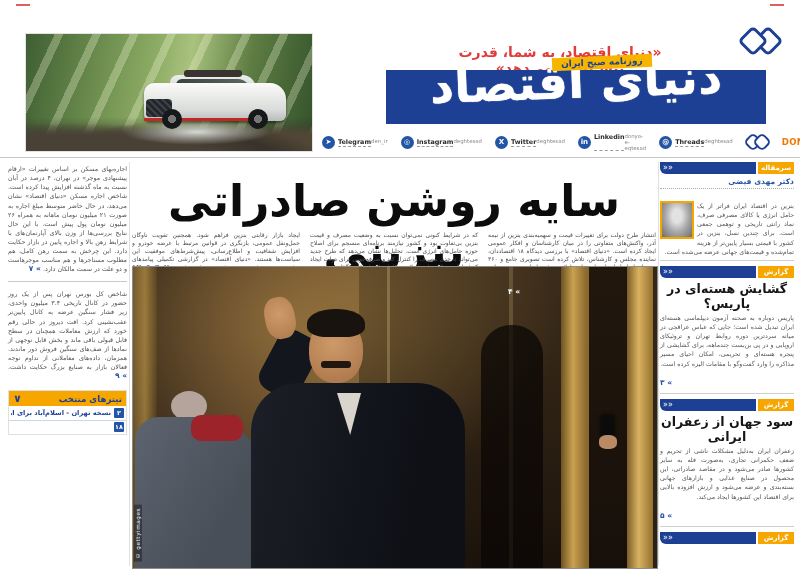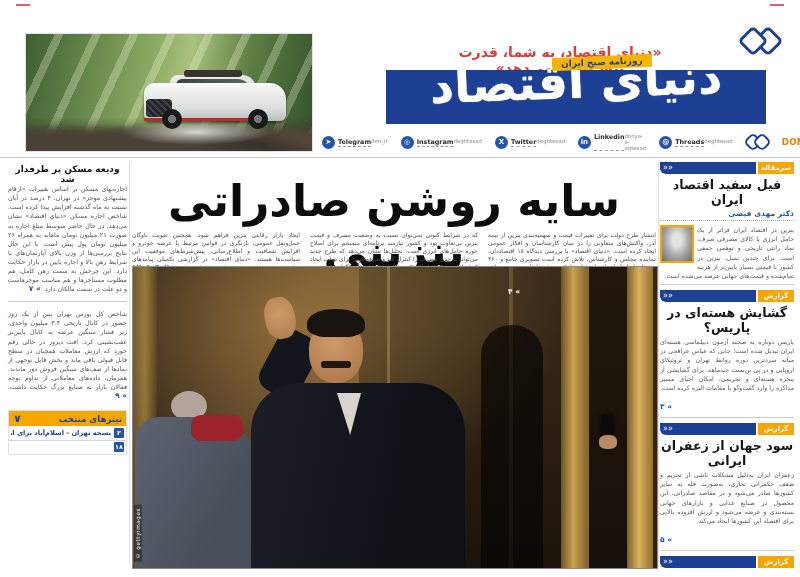--- a/index.html
+++ b/index.html
@@ -128,21 +128,21 @@
   .sel-txt{font-size:6.7px;color:#1d3f94;font-weight:bold;white-space:nowrap;overflow:hidden;}
 
   
   #rbar{left:660px;top:162px;width:134px;}
   .rb-head{display:flex;height:12px;gap:2px;margin-bottom:3px;}
   .rb-tag{width:36px;background:#f7a600;color:#fff;font-size:7px;font-weight:bold;text-align:center;line-height:12px;}
   .rb-bar{flex:1;background:#1d3f94;color:#fff;font-size:8px;line-height:11px;display:flex;
       justify-content:flex-end;padding:0 3px;border-radius:0 0 0 6px;}
   .rb-title{font-size:12.6px;font-weight:bold;color:#161616;text-align:center;margin:1px 0 2px;line-height:1.2;}
   .rb-author{font-size:7.6px;color:#2455a4;font-weight:bold;border-bottom:1px dotted #aaa;
-      padding-bottom:2px;margin-bottom:4px;text-align:right;}
+      padding-bottom:2px;margin-bottom:12px;text-align:right;}
   .rb-body{font-size:6.25px;line-height:1.46;color:#555;text-align:justify;}
   .rb-pg{text-align:left;margin:2px 0 3px;}
   .rb-sep{border-top:1px solid #cfcfcf;margin:4px 0 5px;}
   .avatar{float:left;width:30px;height:34px;border:2px solid #f7a600;margin-right:3px;margin-bottom:2px;
       background:radial-gradient(ellipse at 50% 38%,#e2e2e2 22%,#a8a8a8 55%,#6d6d6d);}
 </style>
 </head>
 <body>
 
 <div id="page">
@@ -248,21 +248,20 @@
     <div class="m-head"></div>
     <div class="m-hair"></div>
     <div class="m-mustache"></div>
     <div id="ph-txt">
       <div class="p"><span class="pg">۴ «</span></div>
     </div>
     <div id="credit">© gettyimages</div>
   </div>
 
   <div class="abs" id="lcol">
-    <div class="lc-kick">ودیعه مسکن پر طرفدار شد</div>
     <div class="lc-body"><span>اجاره‌بهای مسکن بر اساس تغییرات «ارقام پیشنهادی موجر» در تهران، ۴ درصد در آبان نسبت به ماه گذشته افزایش پیدا کرده است. شاخص اجاره مسکن «دنیای اقتصاد» نشان می‌دهد، در حال حاضر متوسط مبلغ اجاره به صورت ۲۱ میلیون تومان ماهانه به همراه ۲۶ میلیون تومان پول پیش است. با این حال نتایج بررسی‌ها از وزن بالای آپارتمان‌های با شرایط رهن بالا و اجاره پایین در بازار حکایت دارد. این چرخش به سمت رهن کامل، هم مطلوب مستاجرها و هم مناسب موجرهاست و دو علت در سمت مالکان دارد.</span> <span class="pg">۷ «</span></div>
     <div class="lc-div"></div>
     <div class="lc-body"><span>شاخص کل بورس تهران پس از یک روز حضور در کانال تاریخی ۳.۴ میلیون واحدی، زیر فشار سنگین عرضه به کانال پایین‌تر عقب‌نشینی کرد. افت دیروز در حالی رقم خورد که ارزش معاملات همچنان در سطح قابل قبولی باقی ماند و بخش قابل توجهی از نمادها از صف‌های سنگین فروش دور ماندند. همزمان، داده‌های معاملاتی از تداوم توجه فعالان بازار به صنایع بزرگ حکایت داشت.</span> <span class="pg">۹ «</span></div>
     <div id="selbox">
       <div id="sel-h">
         <span class="st">تیترهای منتخب</span>
         <span class="chev">∨</span>
       </div>
       <div class="sel-row">
           <span class="sel-num">۲</span>
@@ -277,21 +276,20 @@
 
   <div class="abs" id="rbar">
 
     <div>
       <div class="rb-head">
           <span class="rb-tag">سرمقاله</span>
           <span class="rb-bar">
             <span>««</span>
           </span>
         </div>
-      <div class="rb-title">فیل سفید اقتصاد ایران</div>
       <div class="rb-author">دکتر مهدی فیضی</div>
       <div class="rb-body"><span class="avatar"></span><span>بنزین در اقتصاد ایران فراتر از یک حامل انرژی یا کالای مصرفی صرف، نماد رانتی تاریخی و توهمی جمعی است. برای چندین نسل، بنزین در کشور با قیمتی بسیار پایین‌تر از هزینه تمام‌شده و قیمت‌های جهانی عرضه می‌شده است.</span></div>
       <div class="rb-sep"></div>
     </div>
 
     <div>
       <div class="rb-head">
           <span class="rb-tag">گزارش</span>
           <span class="rb-bar">
             <span>««</span>

